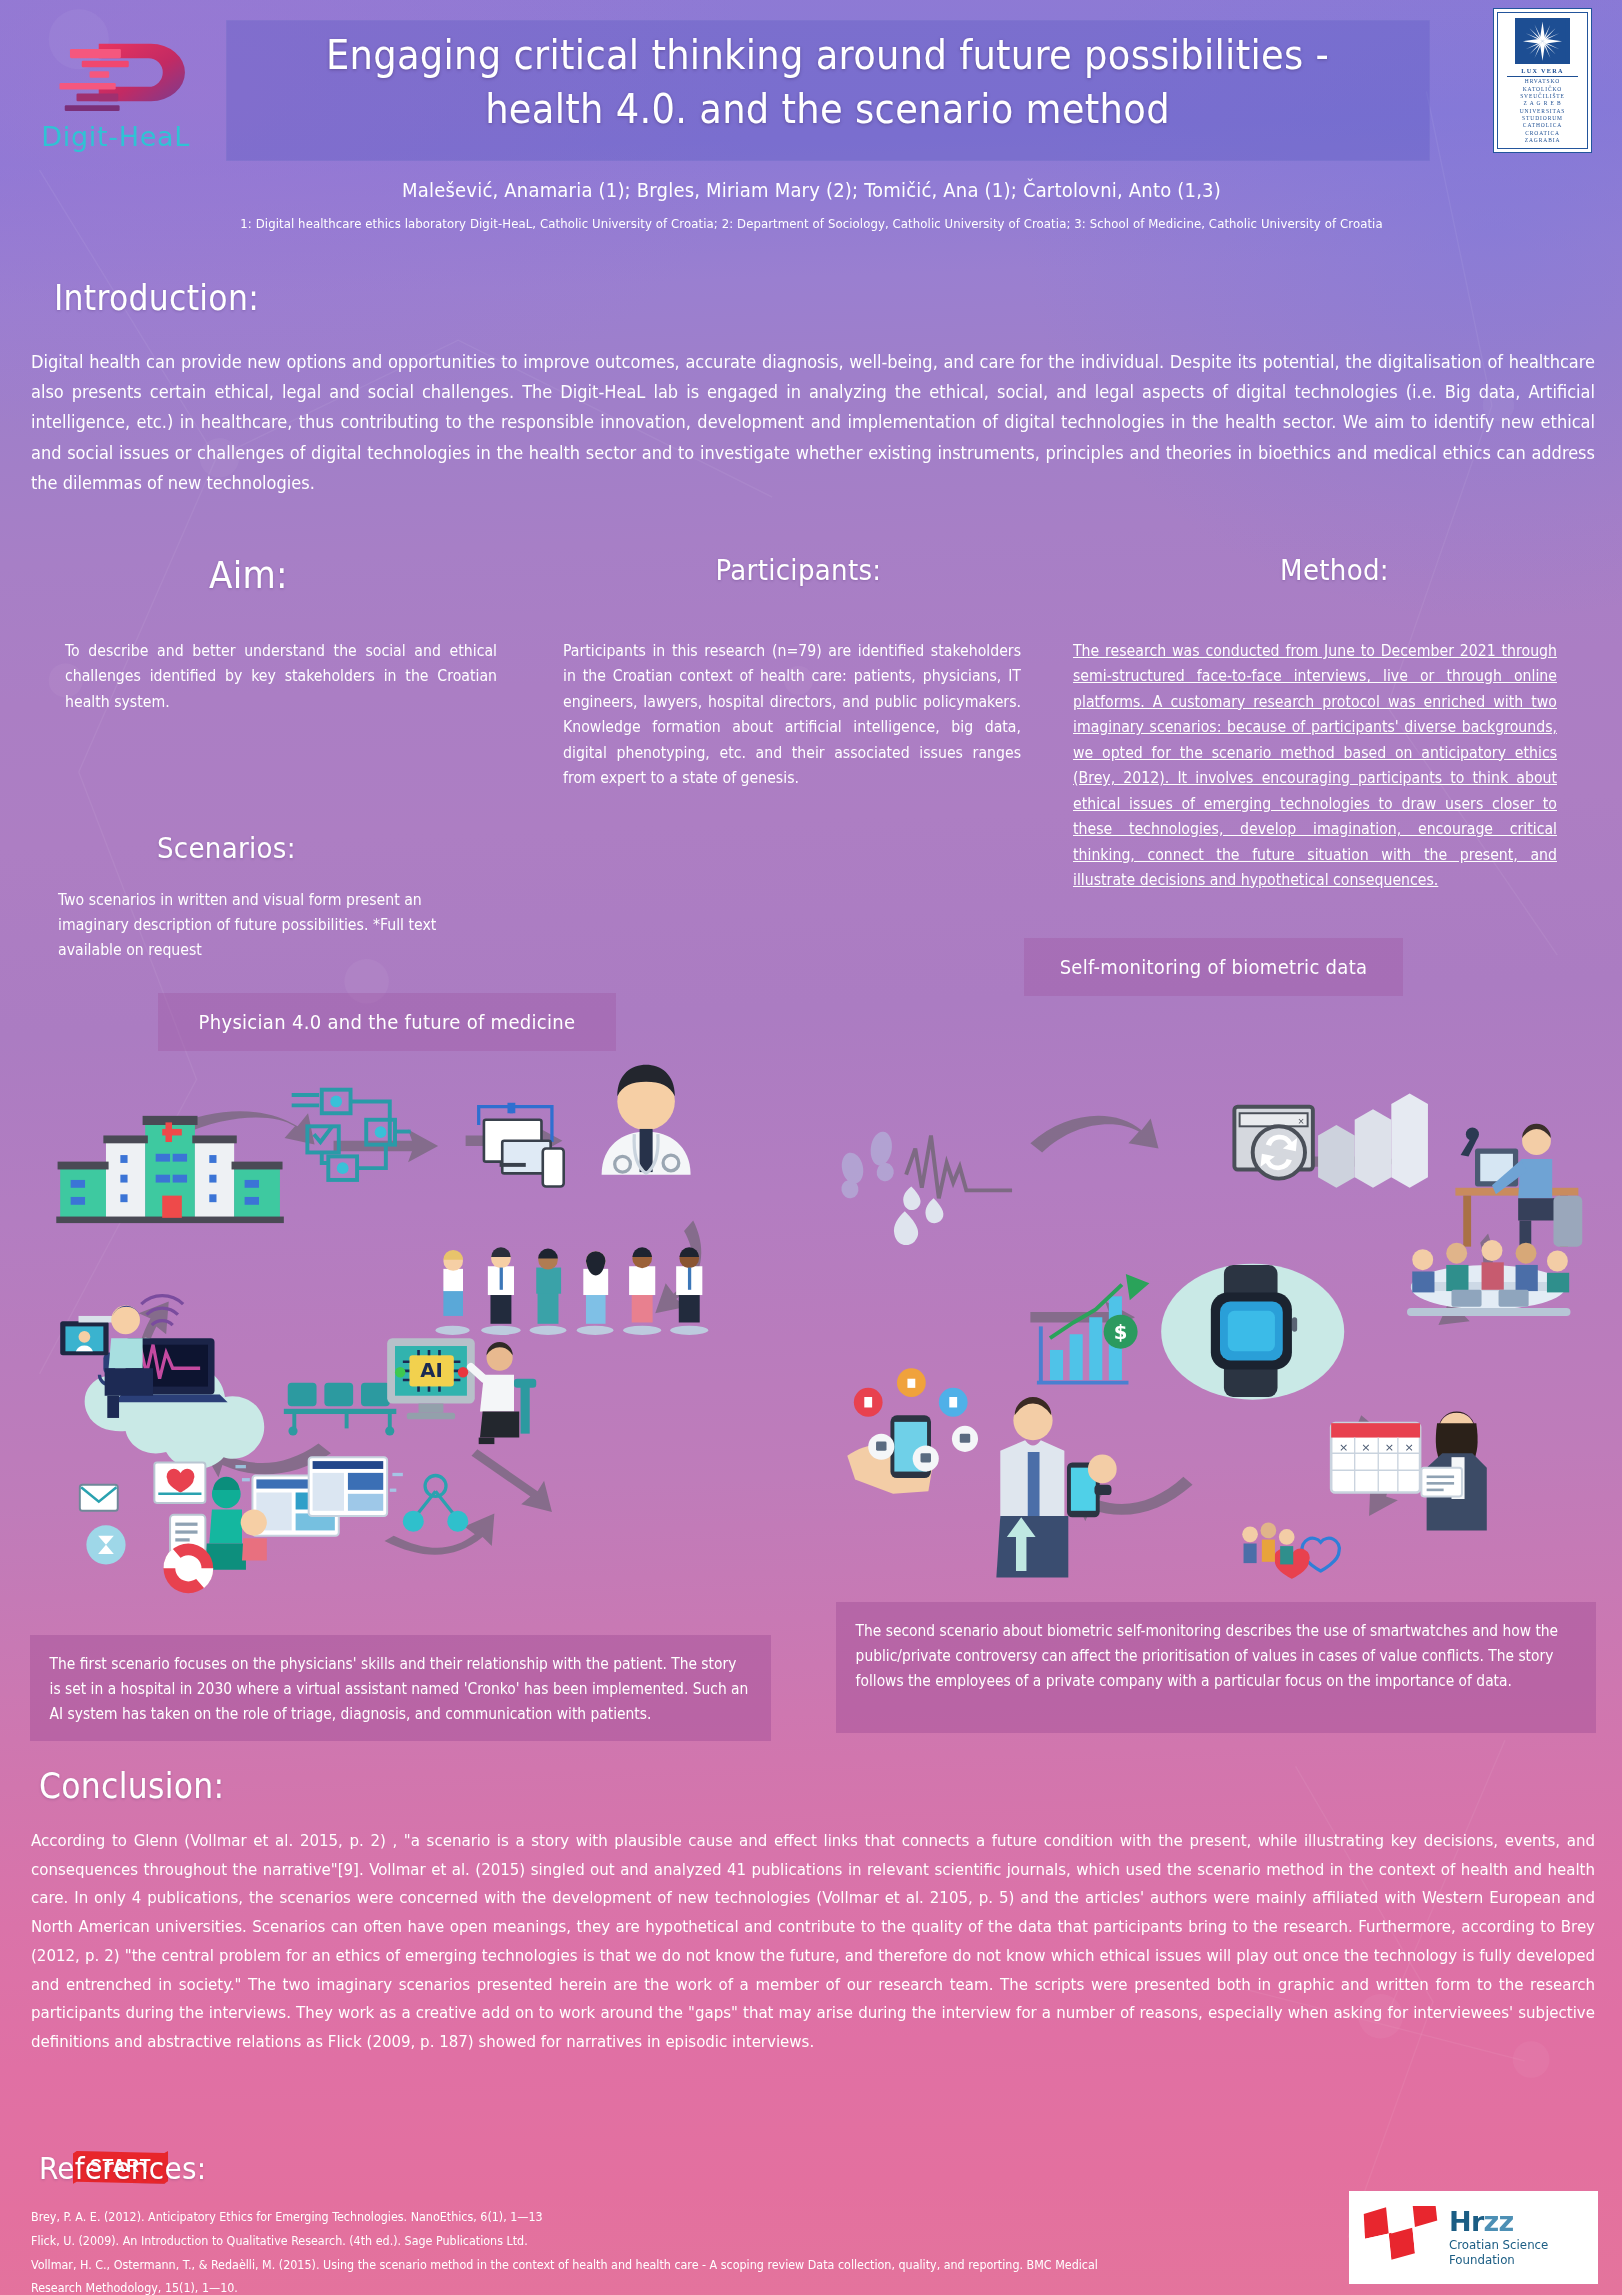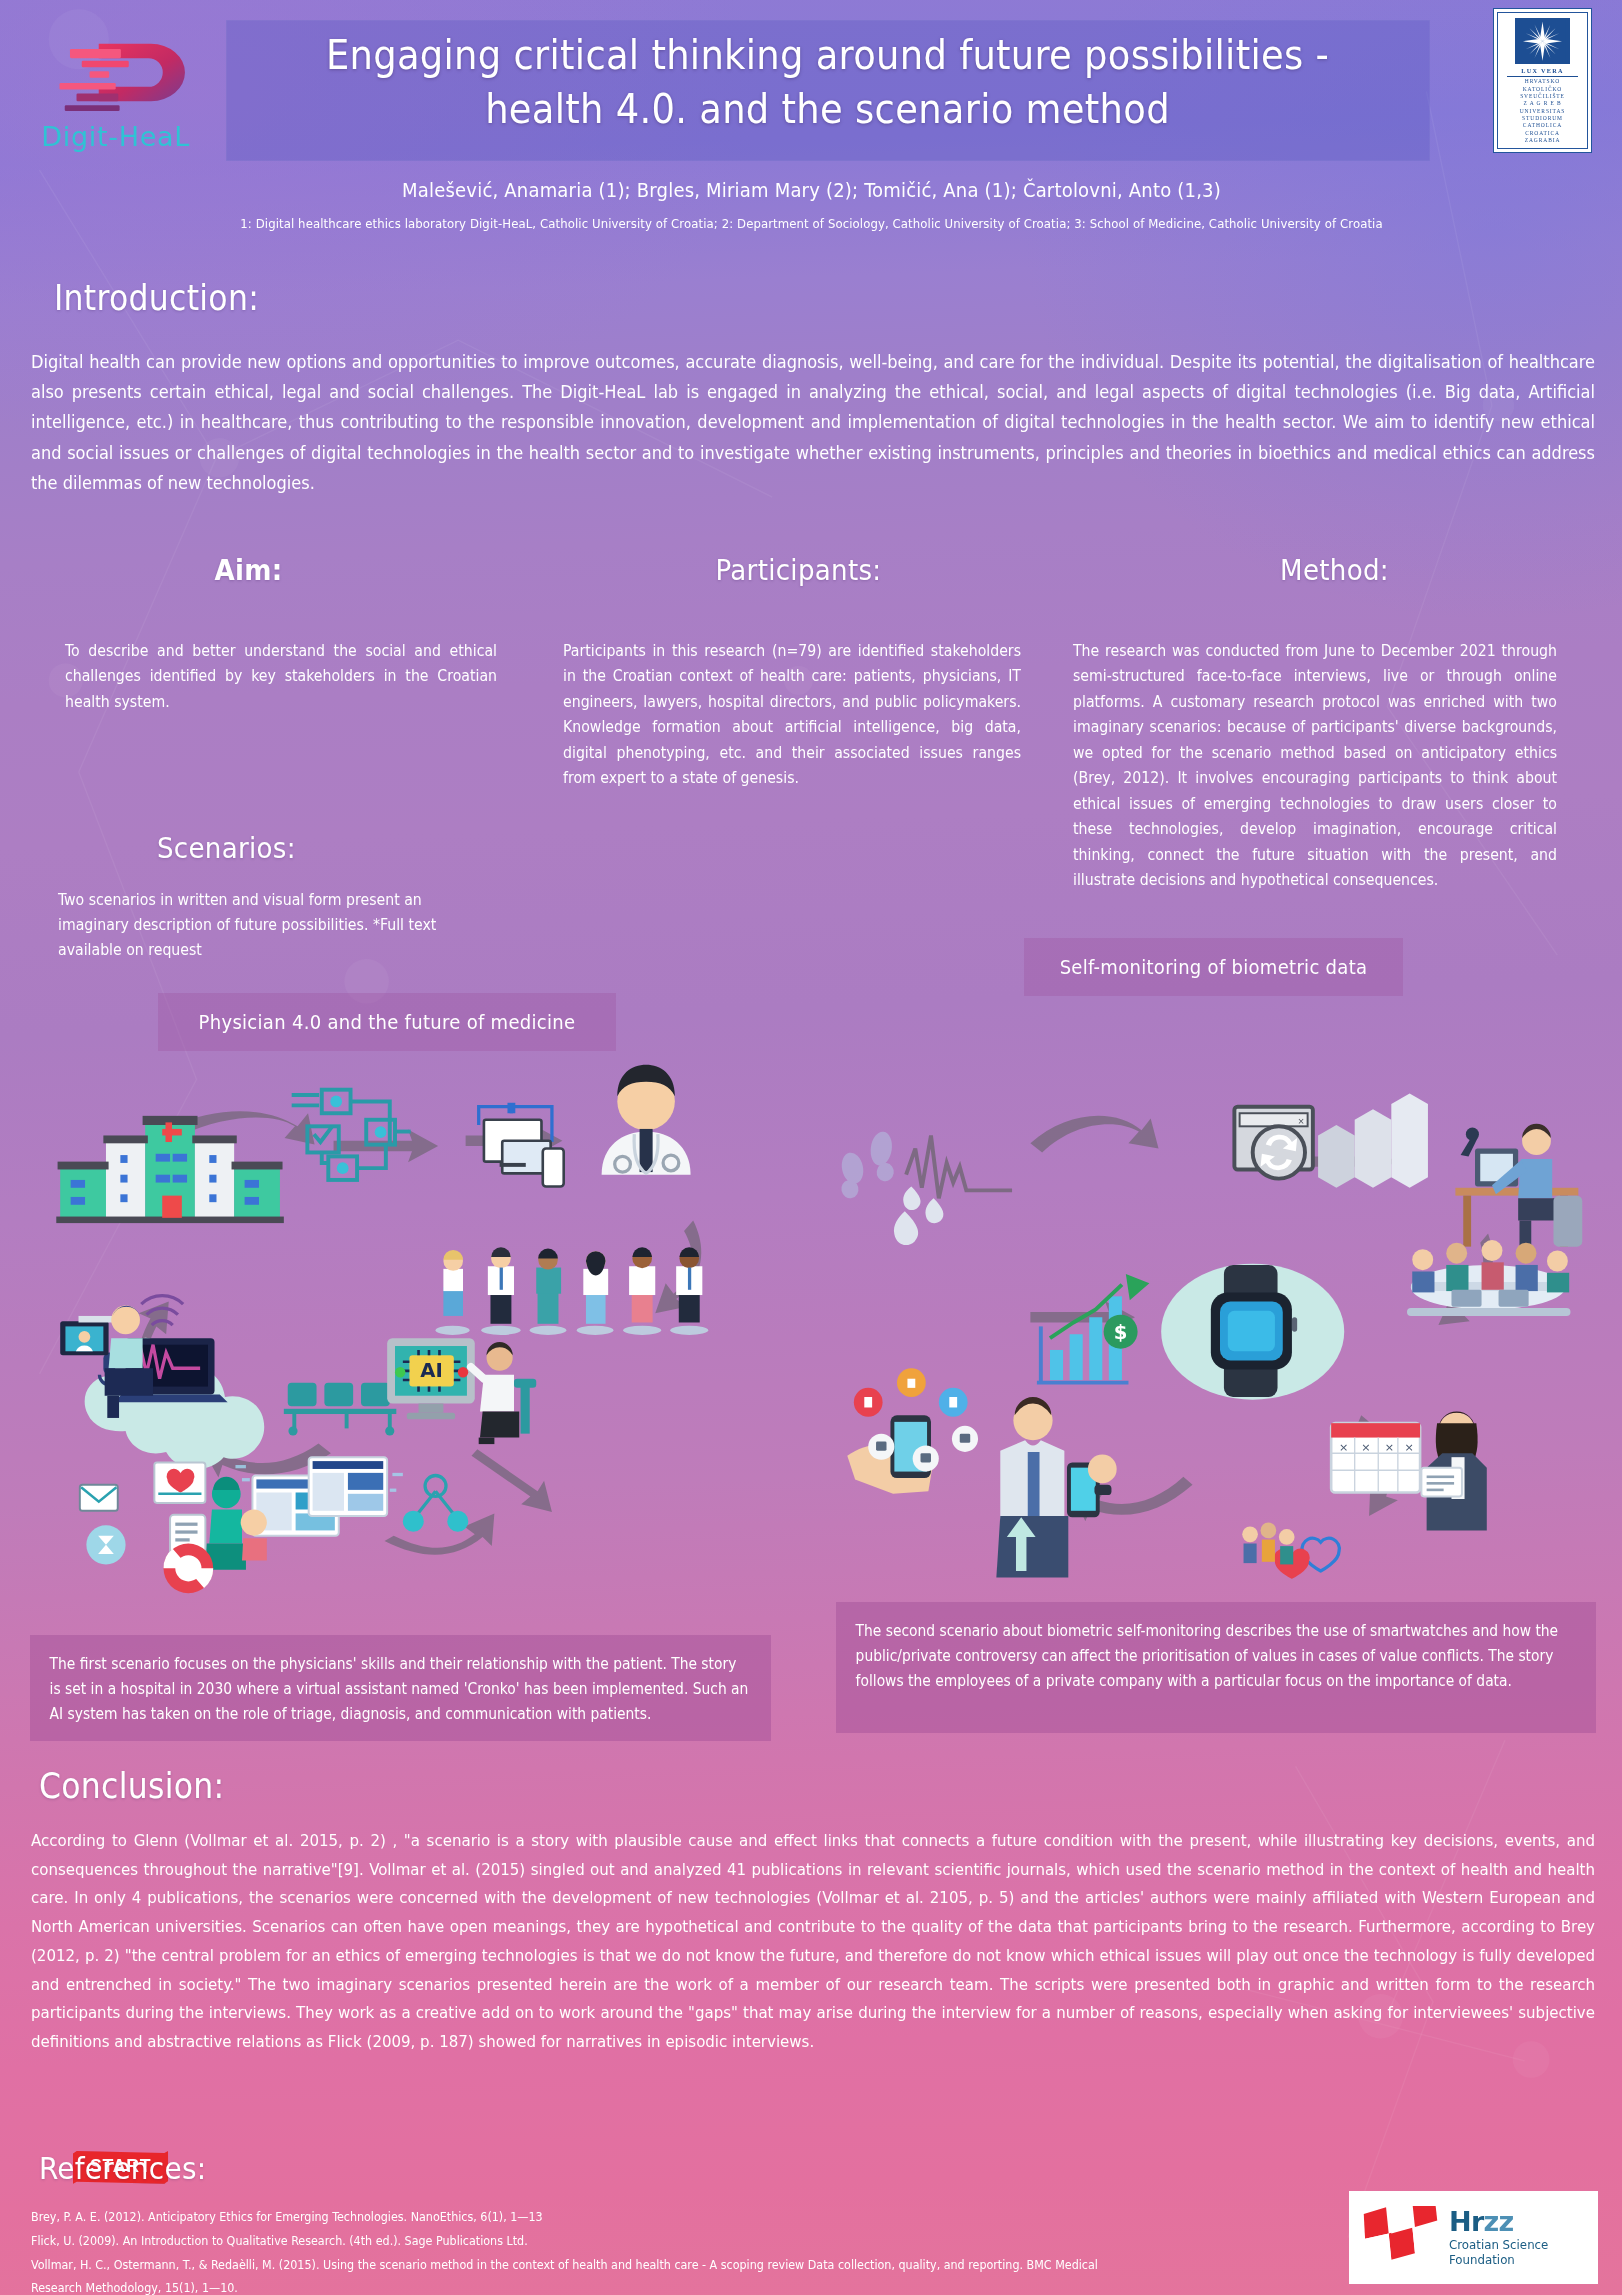--- a/index.html
+++ b/index.html
@@ -69,37 +69,37 @@
   .uni-rule { width:86%; height:0.7px; background:#1d4e93; margin:2px 0 2px; }
   .uni-lines { font-size:5.5px; color:#1d4e93; letter-spacing:0.9px; line-height:1.33;
                text-align:center; font-family:"Liberation Serif",serif; }
 
   
   .h-sec {
     color:#ffffff; font-weight:400; letter-spacing:0.3px;
     text-shadow:0 1.3px 2.6px rgba(60,30,90,.25);
   }
   #h-introduction { position:absolute; left:54px; top:278px; font-size:35px; }
-  #h-aim          { position:absolute; left:0;   top:553px; width:497px; text-align:center; font-size:29px;font-weight:bold; }
+  #h-aim          { position:absolute; left:0;   top:553px; width:497px; text-align:center; font-size:38px; }
   #h-participants { position:absolute; left:550px;top:553px; width:497px; text-align:center; font-size:29px; }
   #h-method       { position:absolute; left:1099px;top:553px;width:471px; text-align:center; font-size:29px; }
   #h-scenarios    { position:absolute; left:157px;top:831px; font-size:29px; }
   #h-conclusion   { position:absolute; left:39px; top:1760px; font-size:35px;margin-top:6px; }
   #h-references   { position:absolute; left:39px; top:2150px; font-size:31px; }
 
   
   .p-body { color:#ffffff; text-align:justify; }
   #p-intro {
     position:absolute; left:31px; top:347px; width:1564px;
     font-size:18px; line-height:1.68;
   }
   .col-text { font-size:15.7px; line-height:1.62; }
   #p-aim          { position:absolute; left:65px; top:638px; width:432px; }
   #p-participants { position:absolute; left:563px; top:638px; width:458px; }
-  #p-method       { position:absolute; left:1073px;top:638px; width:484px; }
+  #p-method       { position:absolute; left:1073px;top:638px; width:484px;text-decoration:underline; }
   #p-scenarios    { position:absolute; left:58px;  top:887px; width:419px; font-size:15.7px; line-height:1.6; }
   #p-conclusion {
     position:absolute; left:31px; top:1826px; width:1564px;
     font-size:16.7px; line-height:1.72;
   }
   #refs-list {
     position:absolute; left:31px; top:2205px; width:1099px;
     color:#fff; font-size:12.4px; line-height:1.92;
   }
 

